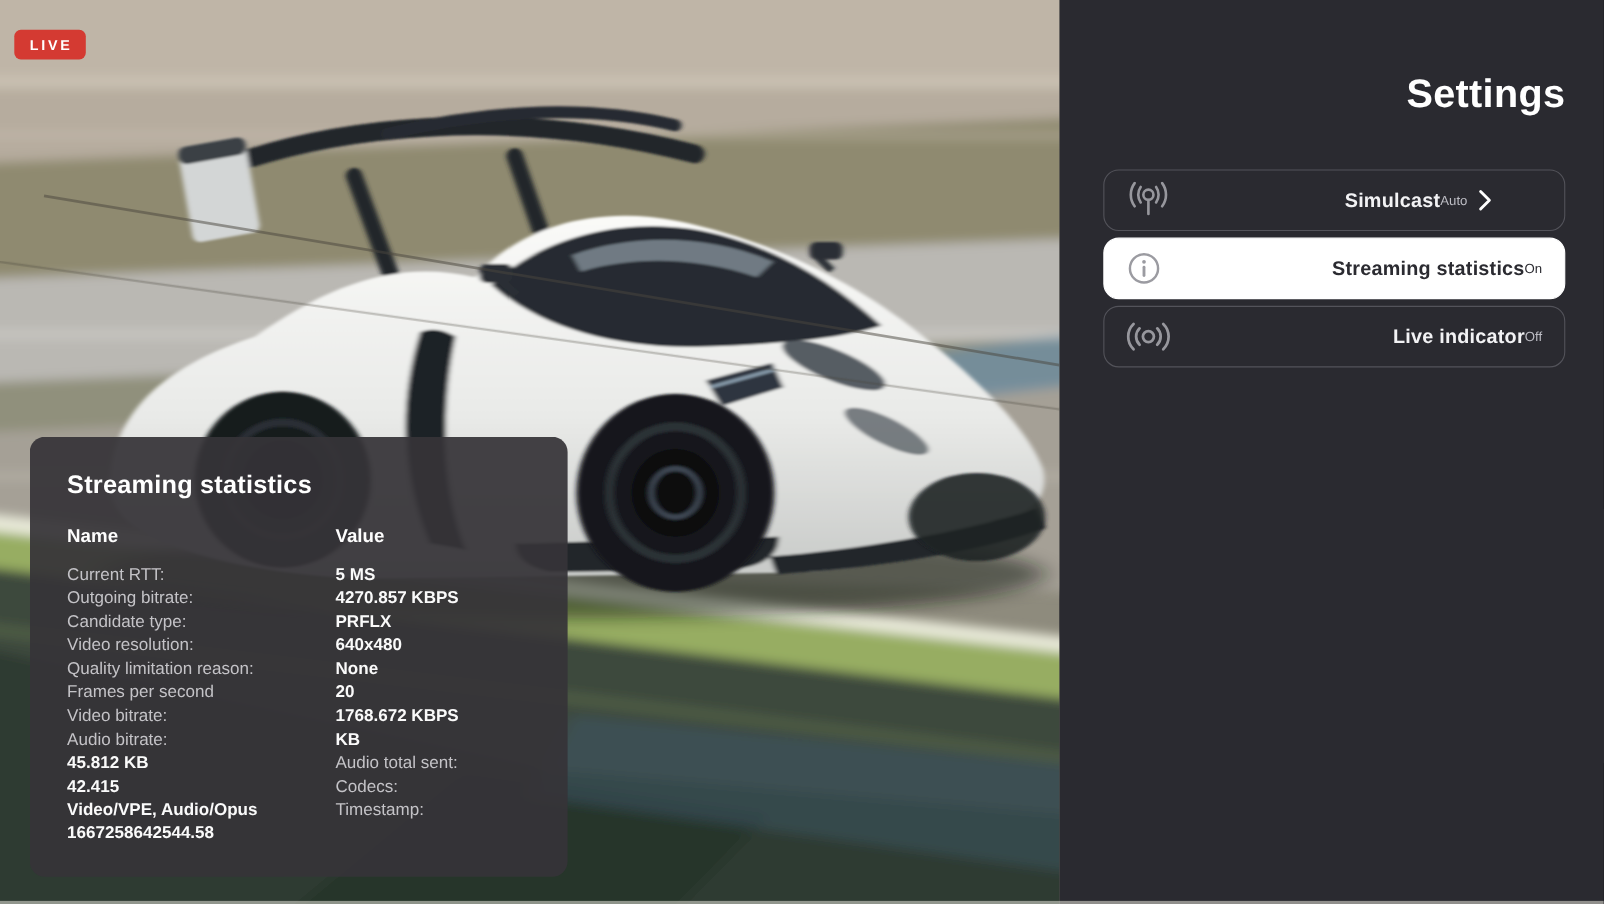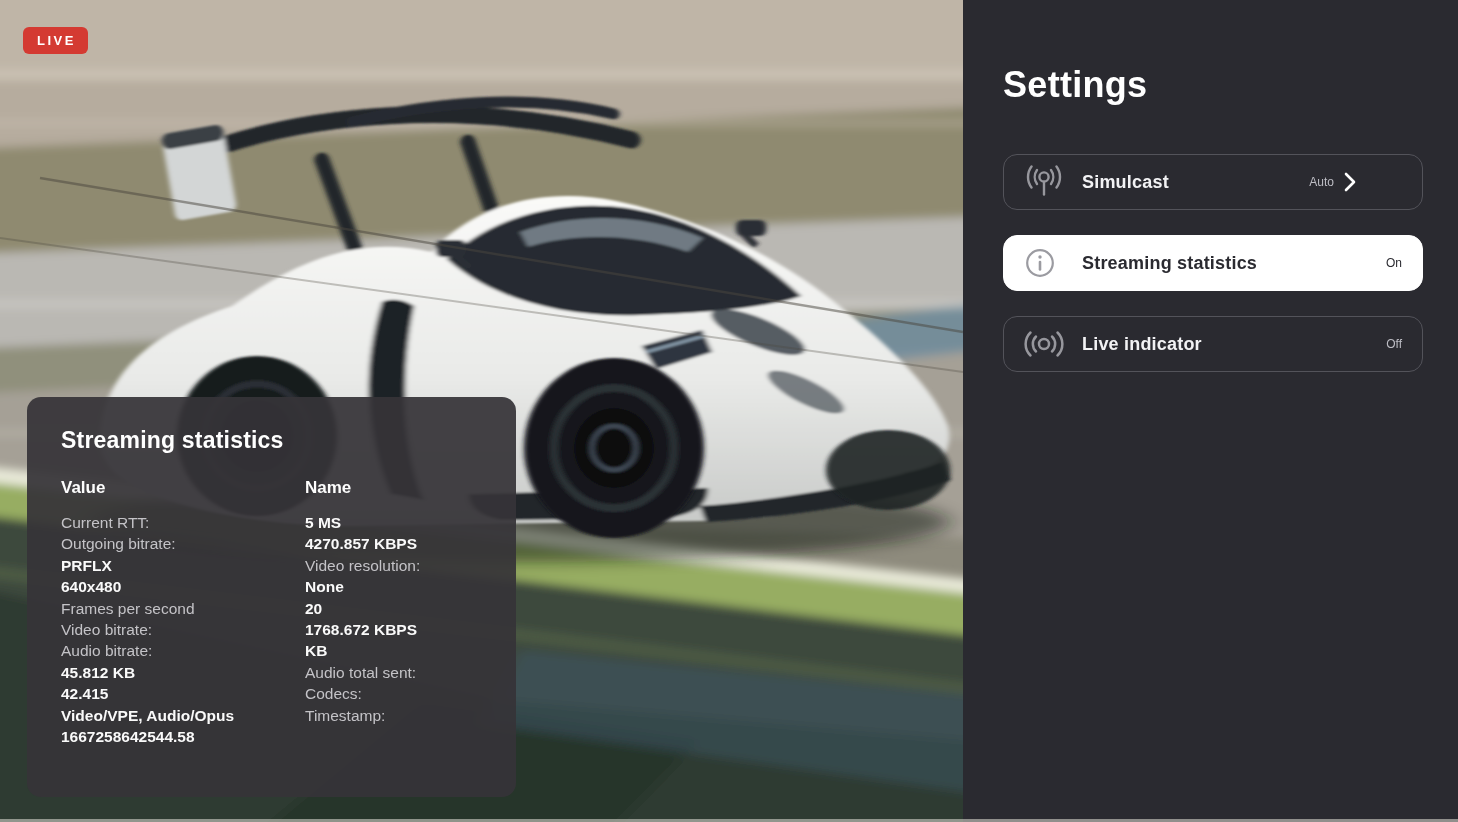--- a/index.html
+++ b/index.html
@@ -4,40 +4,40 @@
 <style>
   * { margin:0; padding:0; box-sizing:border-box; }
   html,body { width:1458px; height:822px; overflow:hidden; background:#1b1b1f;
     font-family:"Liberation Sans", sans-serif; }
   .app { display:flex; width:1458px; height:822px; position:relative; }
 
   
   .video-pane { position:relative; width:963px; height:822px; overflow:hidden; background:#8e8b7d; }
   .scene { position:absolute; left:0; top:0; width:100%; height:100%; display:block; }
 
-  .live-badge { position:absolute; left:23px; top:27px; z-index:5;
+  .live-badge { position:absolute; left:13px; top:27px; z-index:5;
     color:#fff; font-size:13px; font-weight:700; letter-spacing:2.5px;
     padding:6px 12px 6px 14px; border-radius:6px; }
 
   
   .stats-overlay { position:absolute; left:27px; top:397px; width:489px; height:400px; z-index:4;
     background:rgba(54,52,56,0.93); border-radius:14px; padding:30px 24px 0 34px; color:#fff; }
   .stats-title { font-size:23px; font-weight:700; letter-spacing:0.2px; margin-bottom:24px; }
   .stats-grid { display:grid; grid-template-columns:244px 1fr; }
   .col-h { font-size:17px; font-weight:700; color:#fdfdfd; padding-bottom:14px; }
   .s-name { font-size:15.5px; line-height:21.4px; color:#c4c3c7; font-weight:400; }
   .s-val  { font-size:15.5px; line-height:21.4px; color:#fafafa; font-weight:700; white-space:nowrap; }
 
   
-  .sidebar { width:495px; height:822px; background:#2a2a30; padding:64px 35px 0 40px; }
+  .sidebar { width:495px; height:822px; background:#2a2a30; padding:64px 35px 0 40px;text-align:right; }
   .settings-title { color:#fff; font-size:36px; font-weight:700; letter-spacing:0.3px; }
   .rows { margin-top:48px; }
   .srow { display:flex; align-items:center; width:420px; height:56px;
     border:1.5px solid #53535a; border-radius:14px; padding:0 20px 0 20px;
-    margin-bottom:25px; cursor:pointer; background:transparent; }
+    margin-bottom:6px; cursor:pointer; background:transparent; }
   .srow .icon { width:40px; display:flex; align-items:center; justify-content:flex-start; margin-right:18px; flex:none; }
   .slabel { font-size:18px; font-weight:700; color:#f2f2f4; flex:1; letter-spacing:0.2px; }
   .svalue { font-size:12px; font-weight:400; color:#bdbdc4; }
   .chev { width:auto; margin:0 0 0 10px; display:flex; }
   .srow.selected { background:#fff; border-color:#fff; }
   .srow.selected .slabel { color:#2b2b31; }
   .srow.selected .svalue { color:#2b2b31; }
 
   .bottom-strip { position:absolute; left:0; bottom:0; width:1458px; height:3px;
     background:rgba(228,226,216,0.55); z-index:9; }
@@ -128,30 +128,32 @@
 
       <path d="M40,178 L963,332" stroke="#4a463e" stroke-width="2.5" opacity="0.5"></path>
       <path d="M0,238 L963,372" stroke="#4a463e" stroke-width="2" opacity="0.3"></path>
     </svg>
 
     <div class="live-badge" style="background:#d43a32">LIVE</div>
 
     <div class="stats-overlay">
       <div class="stats-title">Streaming statistics</div>
       <div class="stats-grid">
+        <div class="col-h">Name</div>
         <div class="col-h">Value</div>
-        <div class="col-h">Name</div>
 
         <div class="s-name">Current RTT:</div>
         <div class="s-val">5 MS</div>
         <div class="s-name">Outgoing bitrate:</div>
         <div class="s-val">4270.857 KBPS</div>
+        <div class="s-name">Candidate type:</div>
         <div class="s-val">PRFLX</div>
         <div class="s-name">Video resolution:</div>
         <div class="s-val">640x480</div>
+        <div class="s-name">Quality limitation reason:</div>
         <div class="s-val">None</div>
         <div class="s-name">Frames per second</div>
         <div class="s-val">20</div>
         <div class="s-name">Video bitrate:</div>
         <div class="s-val">1768.672 KBPS</div>
         <div class="s-name">Audio bitrate:</div>
         <div class="s-val">KB</div>
         <div class="s-val">45.812 KB</div>
         <div class="s-name">Audio total sent:</div>
         <div class="s-val">42.415</div>

